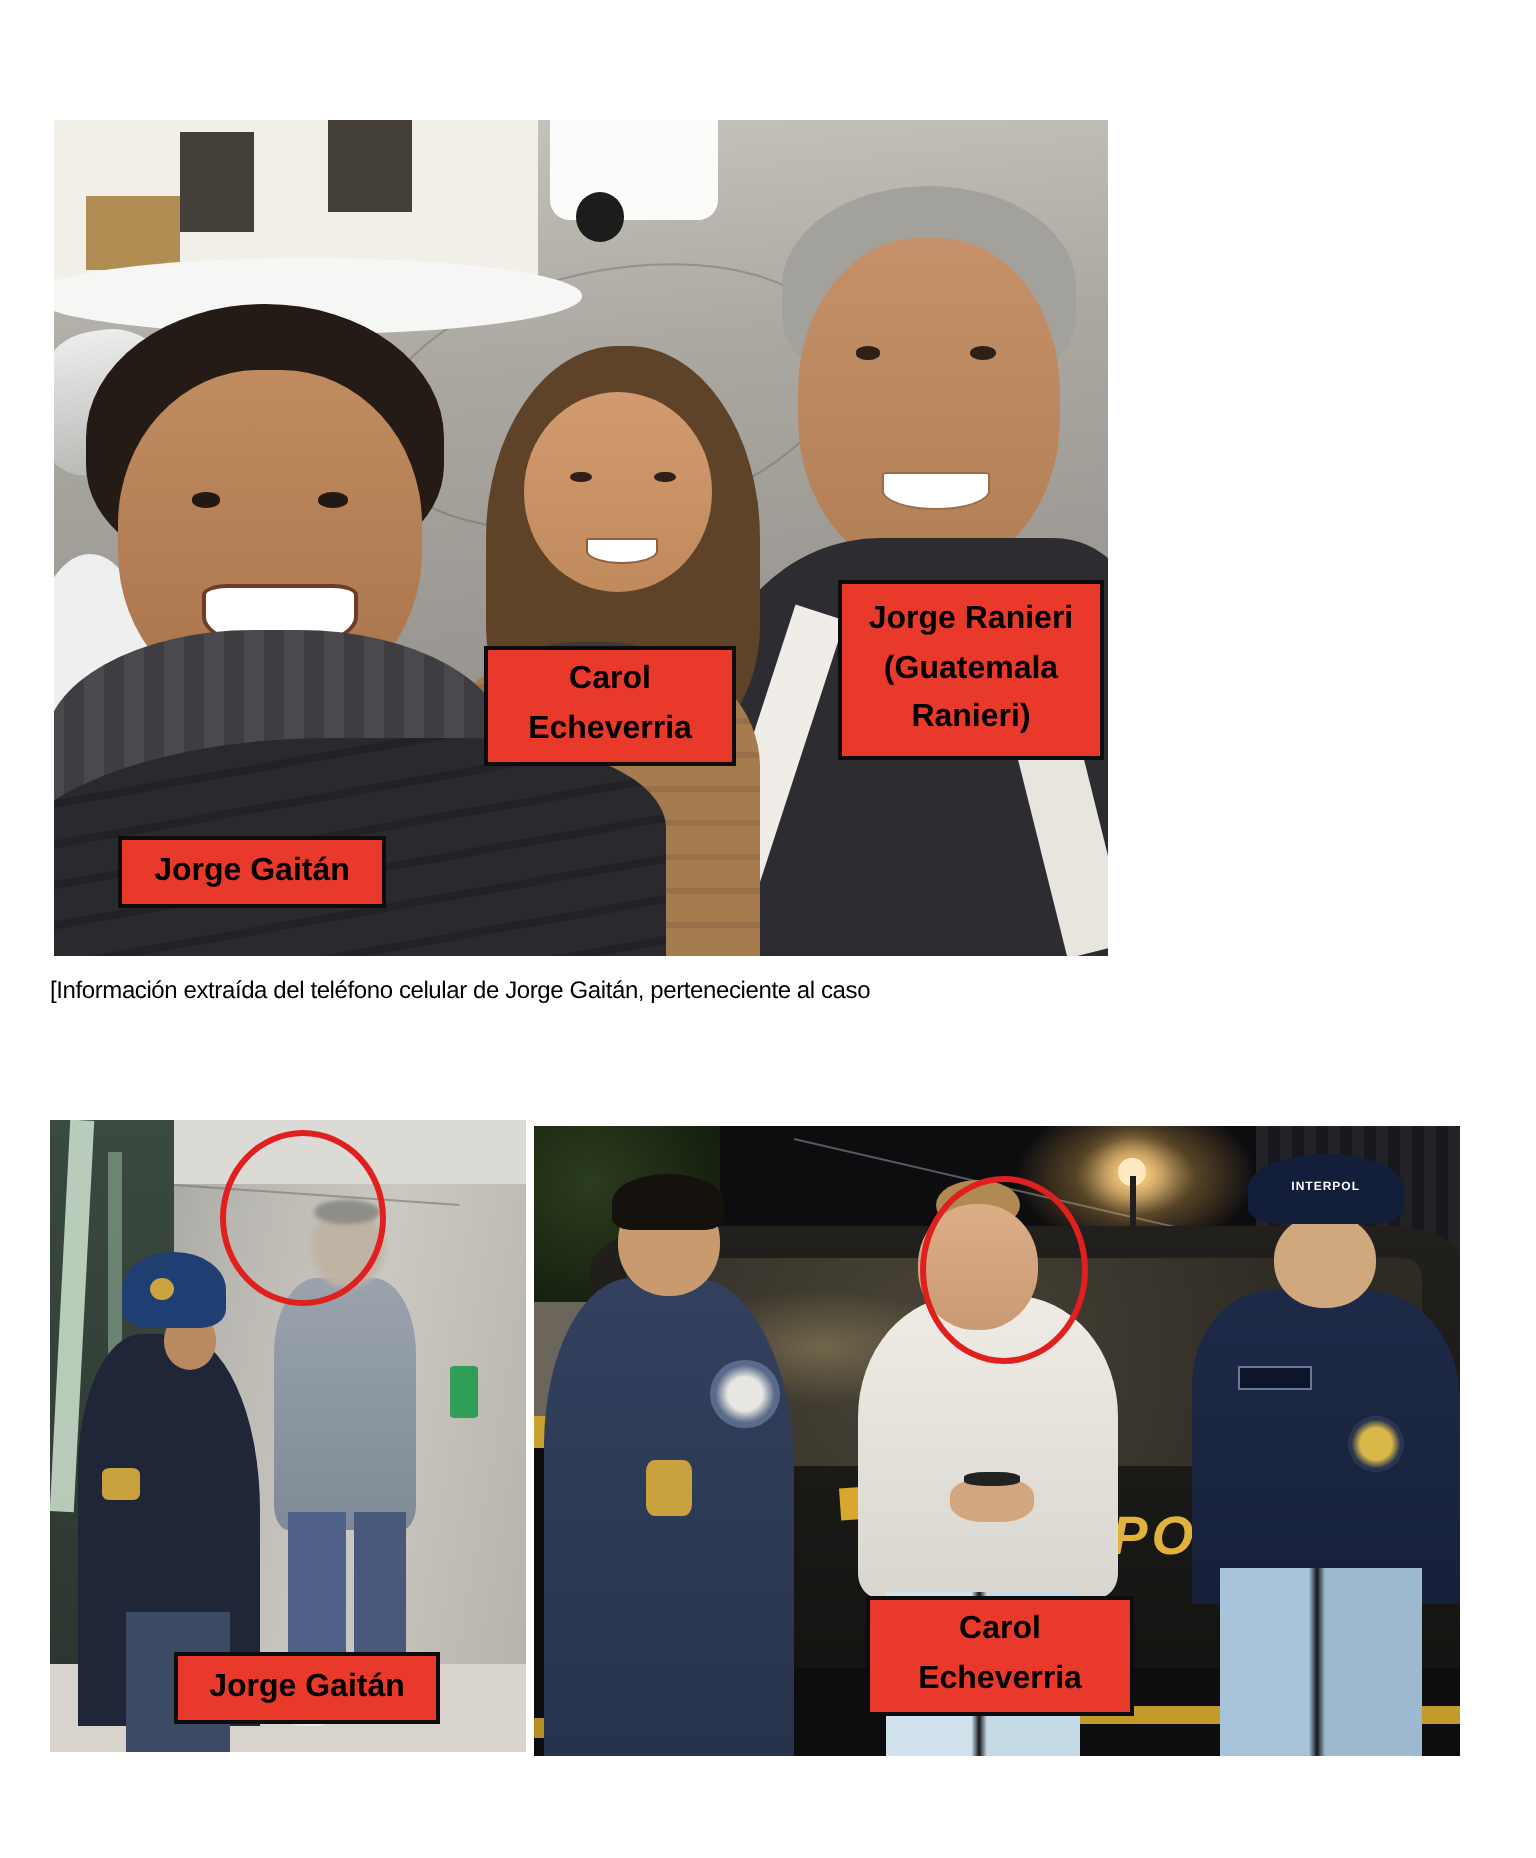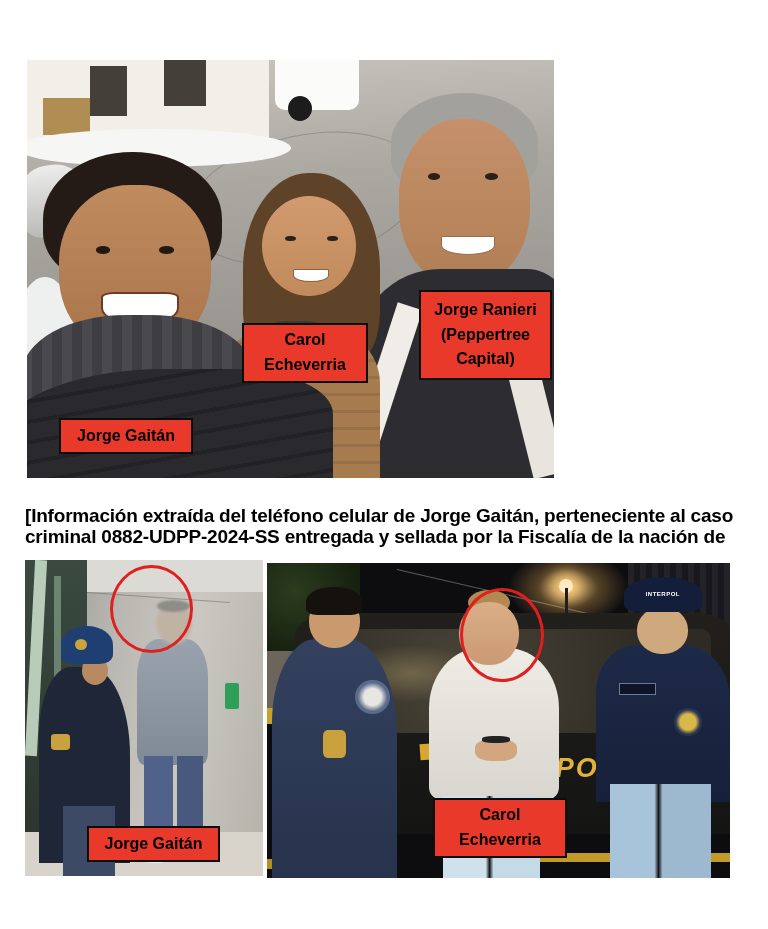--- a/index.html
+++ b/index.html
@@ -23,22 +23,22 @@
     font-family:"Liberation Sans",sans-serif;
   }
   .rcircle{
     position:absolute;z-index:25;border:3px solid var(--circle-red);
     border-radius:50%;box-sizing:border-box;background:transparent;
   }
 
   
   .caption{
     position:absolute;left:25px;top:485px;width:720px;
-    color:#000;font-weight:bold;font-size:19px;line-height:21px;
-    letter-spacing:-0.2px;white-space:nowrap;margin-top:20px;
+    color:#000;font-weight:normal;font-size:12px;line-height:21px;
+    letter-spacing:-0.2px;white-space:nowrap;
   }
 
   
   .photo1{left:27px;top:60px;width:527px;height:418px;}
   .p1-bg{left:0;top:0;width:100%;height:100%;background:linear-gradient(175deg,#c9c6c0 0%,#aba7a1 30%,#9b9792 60%,#8d8983 100%);}
   .p1-crack{left:30%;top:18%;width:45%;height:30%;border-radius:50%;border:1px solid rgba(90,88,84,.35);transform:rotate(-12deg);}
   .p1-building{left:0;top:0;width:46%;height:21%;background:#f2efe9;}
   .p1-win1{left:12%;top:1.5%;width:7%;height:12%;background:#453f39;}
   .p1-win2{left:26%;top:0;width:8%;height:11%;background:#453f39;}
   .p1-fence{left:3%;top:9%;width:9%;height:9%;background:#b08d53;}
@@ -182,28 +182,27 @@
 
     <div class="rlabel lbl-jorge-top">
       <div>Jorge Gaitán</div>
     </div>
     <div class="rlabel lbl-carol-top">
       <div>Carol</div>
       <div>Echeverria</div>
     </div>
     <div class="rlabel lbl-john-top">
       <div>Jorge Ranieri</div>
-      <div>(Peppertree</div>
-      <div>Capital)</div>
+      <div>(Guatemala</div>
+      <div>Ranieri)</div>
     </div>
   </div>
 
   <div class="caption">
     <div>[Información extraída del teléfono celular de Jorge Gaitán, perteneciente al caso</div>
-    <div>criminal 0882-UDPP-2024-SS entregada y sellada por la Fiscalía de la nación de</div>
   </div>
 
   <div class="photo photo2">
     <div class="abs p2-bg"></div>
     <div class="abs p2-ceiling"></div>
     <div class="abs p2-wallline"></div>
     <div class="abs p2-glass"></div>
     <div class="abs p2-glass-s1"></div>
     <div class="abs p2-glass-s2"></div>
     <div class="abs p2-floor"></div>

